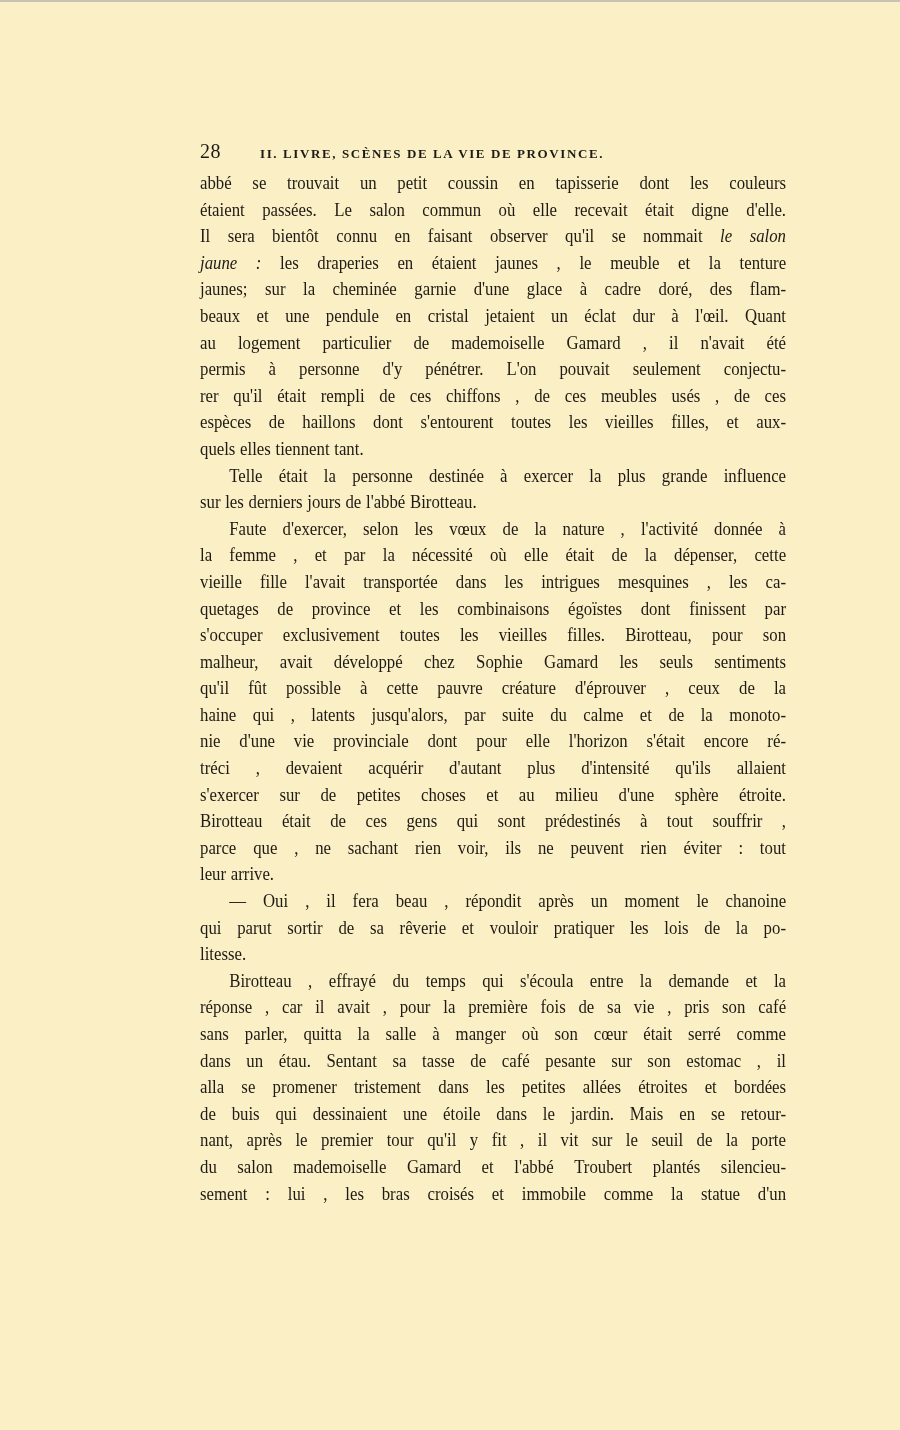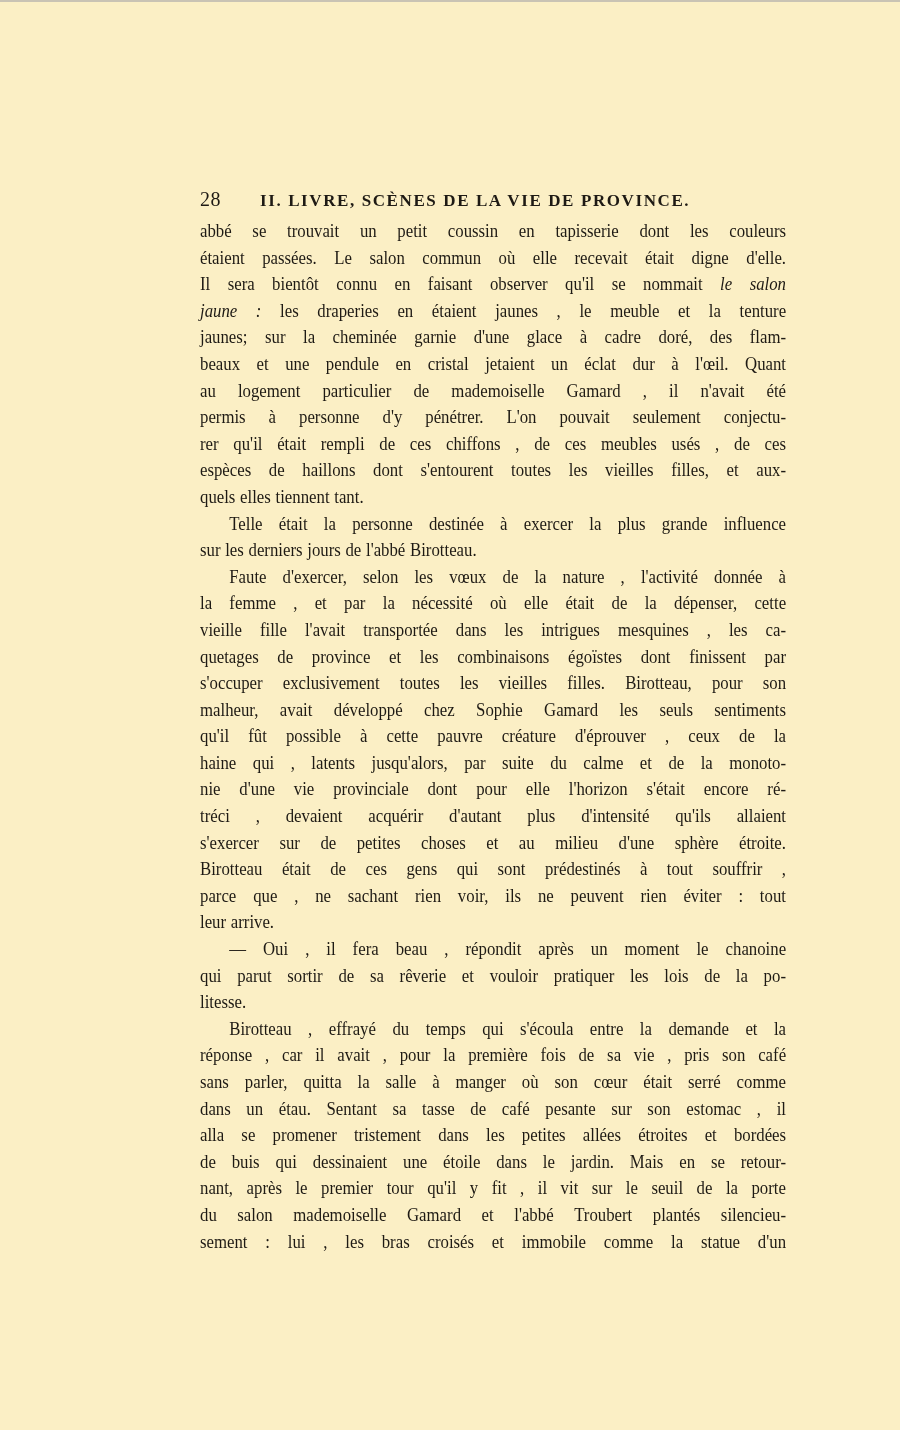--- a/index.html
+++ b/index.html
@@ -5,29 +5,29 @@
     html, body { margin: 0; padding: 0; }
     body {
       width: 900px; height: 1430px; overflow: hidden;
       background: #fbefc5;
       font-family: "Liberation Serif", "DejaVu Serif", serif;
       color: #1e1a14;
       position: relative;
     }
     .topline { position: absolute; left: 0; top: 0; width: 900px; height: 2px; background: #c9c3b4; }
     .page {
-      position: absolute; left: 200px; top: 140px; width: 586px; margin-top: 48px;
+      position: absolute; left: 200px; top: 140px; width: 586px;
     }
     .running-head {
       display: flex; align-items: baseline;
       height: 30px; font-size: 18px;
     }
     .page-number { font-size: 20px; width: 60px; letter-spacing: 0.5px; }
     .head-title {
-      font-weight: bold; font-size: 17px; letter-spacing: 1.6px;
+      font-weight: bold; font-size: 13px; letter-spacing: 1.6px;
       font-variant: small-caps; text-transform: uppercase;
       flex: 1;
     }
     .body-text { margin-top: 0; }
     .line {
       height: 26.6px; line-height: 26.6px;
       font-size: 19.5px;
       text-align: justify; text-align-last: justify;
       white-space: nowrap;
       transform: scaleX(0.86); transform-origin: left center;

